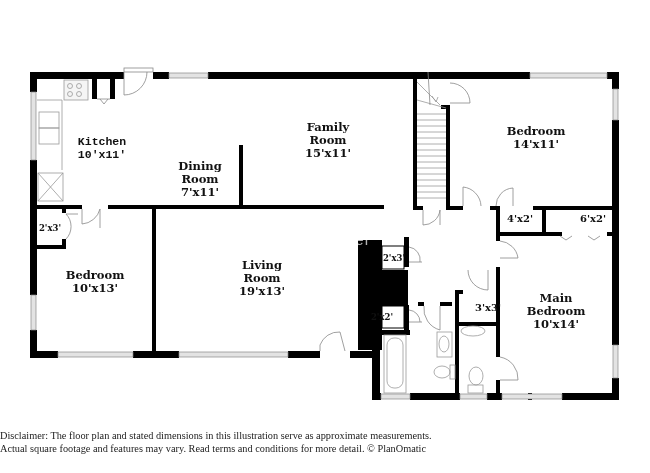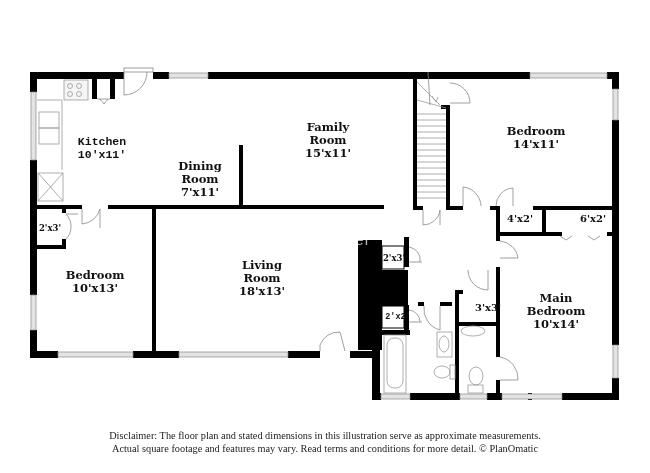--- a/index.html
+++ b/index.html
@@ -2,21 +2,21 @@
 <html><head>
 <meta charset="utf-8">
 <style>
   html, body { margin: 0; padding: 0; background: #ffffff; }
   body { width: 650px; height: 473px; position: relative; overflow: hidden; font-family: "DejaVu Serif", "Liberation Serif", serif; }
   #plan { position: absolute; left: 0; top: 0; width: 650px; height: 473px; }
   .room-label { position: absolute; text-align: center; font-family: "DejaVu Serif", "Liberation Serif", serif; font-weight: bold; color: #111; font-size: 11.5px; line-height: 13px; transform: translateX(-50%); white-space: nowrap; }
   .room-label .dim { display: block; }
   .small-label { position: absolute; font-family: "DejaVu Serif", "Liberation Serif", serif; font-weight: bold; color: #111; font-size: 8.5px; transform: translateX(-50%); white-space: nowrap; }
   .mid-label { position: absolute; font-family: "DejaVu Serif", "Liberation Serif", serif; font-weight: bold; color: #111; font-size: 10px; transform: translateX(-50%); white-space: nowrap; text-align: right; }
-  .disclaimer { position: absolute; left: 0; width: 650px; text-align: center; font-family: "Liberation Serif", "DejaVu Serif", serif; font-size: 10.3px; color: #222; line-height: 13px; }
+  .disclaimer { position: absolute; left: 0; width: 650px; text-align: left; font-family: "Liberation Serif", "DejaVu Serif", serif; font-size: 10.3px; color: #222; line-height: 13px; }
   .watermark { position: absolute; left: 346px; top: 231px; font-family: Liberation Sans, sans-serif; font-size: 15px; color: #ffffff; opacity: 0.7; letter-spacing: 1px; text-align: center; }
 </style>
 </head>
 <body>
 
 <svg id="plan" viewBox="0 0 650 473" xmlns="http://www.w3.org/2000/svg">
   <g fill="#000">
 
     <rect x="30" y="72" width="94" height="7"></rect>
     <rect x="153" y="72" width="16" height="7"></rect>
@@ -204,30 +204,30 @@
 </div>
 
 <div class="room-label" style="left:95px; top:269px;">
   <span class="dim">Bedroom</span>
   <span class="dim">10'x13'</span>
 </div>
 
 <div class="room-label" style="left:262px; top:259px;">
   <span class="dim">Living</span>
   <span class="dim">Room</span>
-  <span class="dim">18'x13'</span>
+  <span class="dim">19'x13'</span>
 </div>
 
 <div class="room-label" style="left:556px; top:292px;">
   <span class="dim">Main</span>
   <span class="dim">Bedroom</span>
   <span class="dim">10'x14'</span>
 </div>
 
 <div class="small-label" style="left:50px; top:223px;">2'x3'</div>
 <div class="small-label" style="left:394px; top:253px;">2'x3'</div>
-<div class="small-label" style="left:398px; top:312px;font-family:Liberation Mono, monospace;">2'x2'</div>
+<div class="small-label" style="left:382px; top:312px;">2'x2'</div>
 <div class="mid-label" style="left:520px; top:213px;">4'x2'</div>
 <div class="mid-label" style="left:578px; top:213px;margin-left:15px;">6'x2'</div>
 <div class="mid-label" style="left:476px; top:302px;margin-left:12px;">3'x3'</div>
 
 <div class="disclaimer" style="top:429px;">Disclaimer: The floor plan and stated dimensions in this illustration serve as approximate measurements.</div>
 <div class="disclaimer" style="top:442px;">Actual square footage and features may vary. Read terms and conditions for more detail. © PlanOmatic</div>
 
 </body></html>

